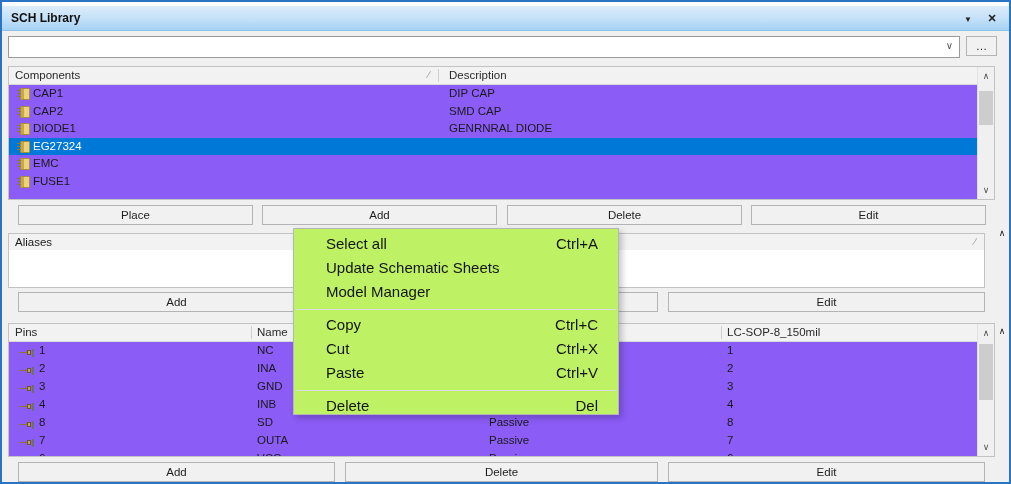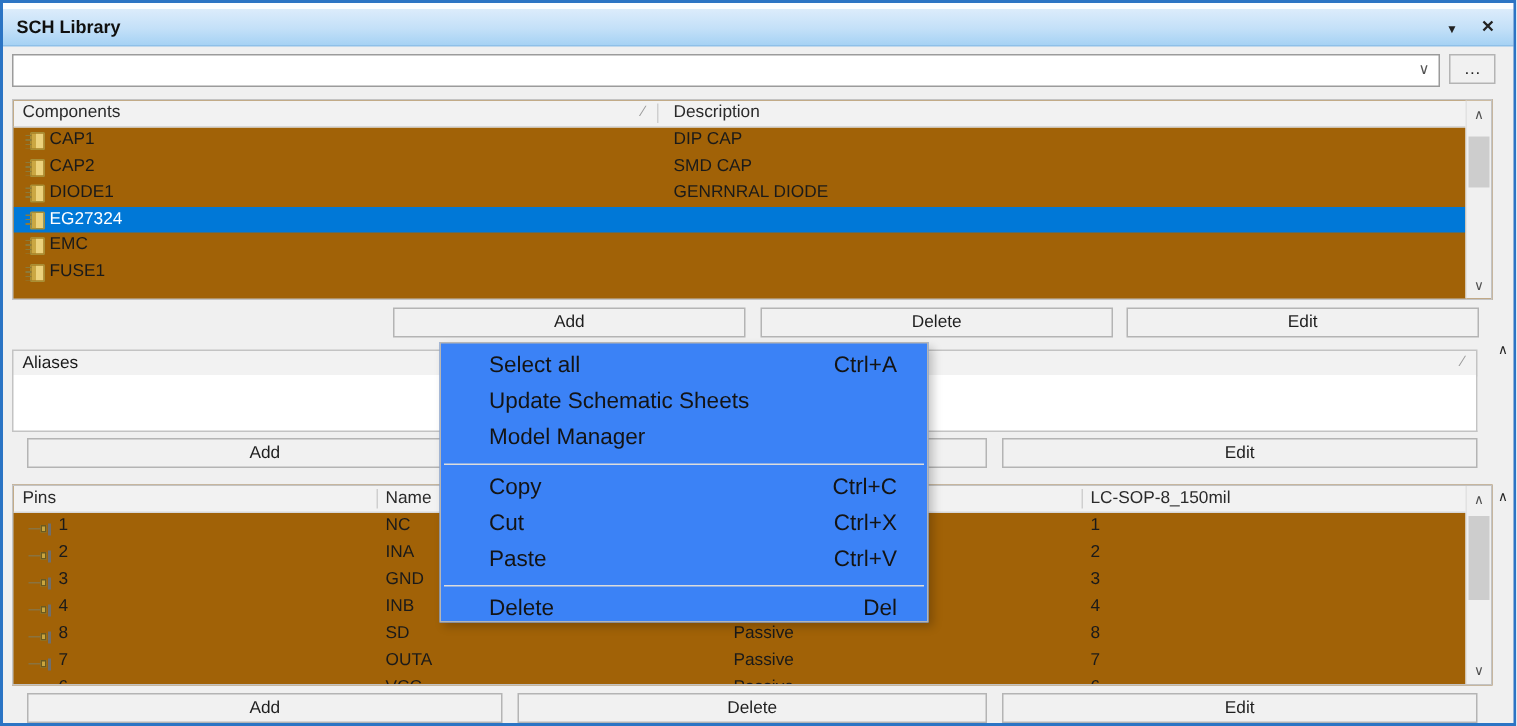--- a/index.html
+++ b/index.html
@@ -37,21 +37,21 @@
     border:none; outline:none; font-size:11.5px; background:transparent; cursor:text;
   }
   .combo-chevron { position:absolute; right:6px; top:3px; font-size:10px; color:#555; }
   .dots-btn {
     position:absolute; left:966px; top:36px; width:31px; height:22px;
     background:#f1f1f1; border:1px solid #9b9b9b; font-size:11px; color:#444;
     text-align:center; line-height:19px;
   }
 
   
-  .listbox { position:absolute; background:#a16207; border:1px solid #c3c3c3; overflow:hidden; }
+  .listbox { position:absolute; background:#8b5cf6; border:1px solid #c3c3c3; overflow:hidden; }
   .list-header {
     position:absolute; left:0; right:0; top:0; height:18px;
     background:#f2f2f2; border-bottom:1px solid #d8d8d8; font-size:11.5px; color:#2a2a2a;
   }
   .hdr-label { position:absolute; top:2px; }
   .hdr-sep { position:absolute; top:2px; bottom:2px; width:1px; background:#cfcfcf; }
   .sort-mark { font-size:10px; color:#9a9a9a; }
 
   
   .components-list { left:8px; top:66px; width:987px; height:134px; }
@@ -96,21 +96,21 @@
   .pin-icon .pi-line { position:absolute; left:0; top:3px; width:9px; height:1px; background:#8a7340; }
   .pin-icon .pi-dot  { position:absolute; left:8px; top:1px; width:4px; height:5px; background:#caa53d; border:1px solid #6b5a20; }
   .pin-icon .pi-bar  { position:absolute; left:13px; top:0; width:2px; height:8px; background:#6e6e6e; }
 
   
   .collapse-chevron { position:absolute; left:995px; width:14px; height:12px; font-size:9px; color:#222; text-align:center; line-height:12px; }
 
   
   .context-menu {
     position:absolute; left:293px; top:228px; width:326px; height:187px; z-index:50;
-    background:#3b82f6; border:1px solid #b6b6b6; box-shadow:3px 3px 6px rgba(0,0,0,0.22);
+    background:#bef264; border:1px solid #b6b6b6; box-shadow:3px 3px 6px rgba(0,0,0,0.22);
     padding-top:4px;
   }
   .menu-item { position:relative; height:24px; font-size:15px; color:#141414; }
   .menu-item .mi-label { position:absolute; left:32px; top:2px; }
   .menu-item .mi-shortcut { position:absolute; right:20px; top:2px; }
   .menu-sep { height:1px; background:#dcdcdc; margin:4px 2px; }
 
   
   .watermark {
     position:absolute; right:4px; bottom:7px; z-index:60; pointer-events:none;
@@ -175,20 +175,21 @@
           <span class="c-desc"></span>
         </div>
     </div>
     <div class="vscroll">
       <span class="sb-btn sb-up">∧</span>
       <span class="sb-thumb" style="top:24px; height:34px;"></span>
       <span class="sb-btn sb-down">∨</span>
     </div>
   </div>
 
+  <div class="btn" style="left:18px;  top:205px; width:235px;">Place</div>
   <div class="btn" style="left:262px; top:205px; width:235px;">Add</div>
   <div class="btn" style="left:507px; top:205px; width:235px;">Delete</div>
   <div class="btn" style="left:751px; top:205px; width:235px;">Edit</div>
 
   <div class="aliases-header">
     <span class="hdr-label" style="left:6px;">Aliases</span>
     <span class="hdr-label sort-mark" style="right:8px;">∕</span>
   </div>
   <div class="aliases-list"></div>
   <div class="btn" style="left:18px;  top:292px; width:317px;">Add</div>

